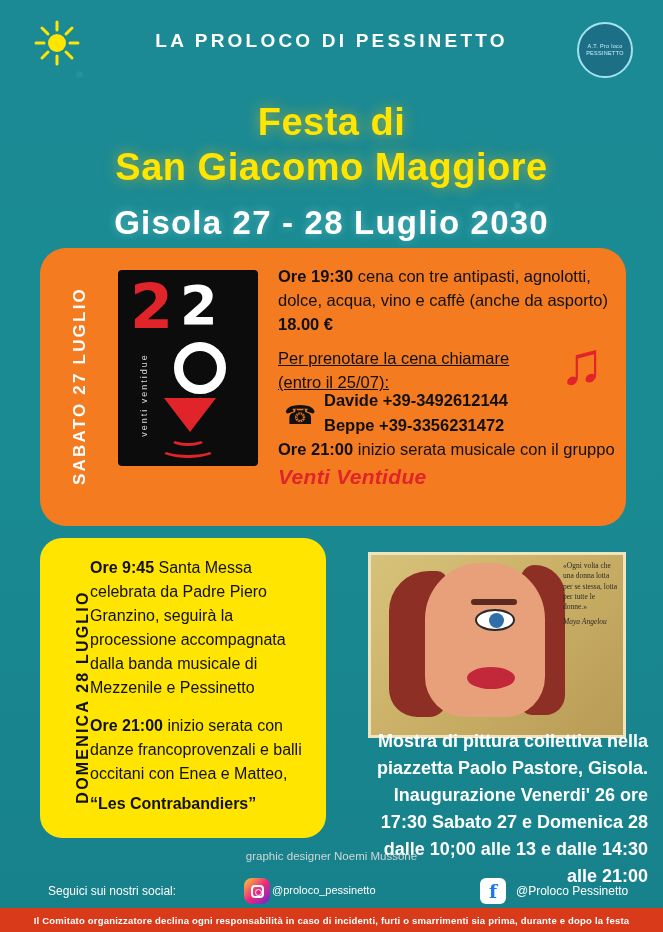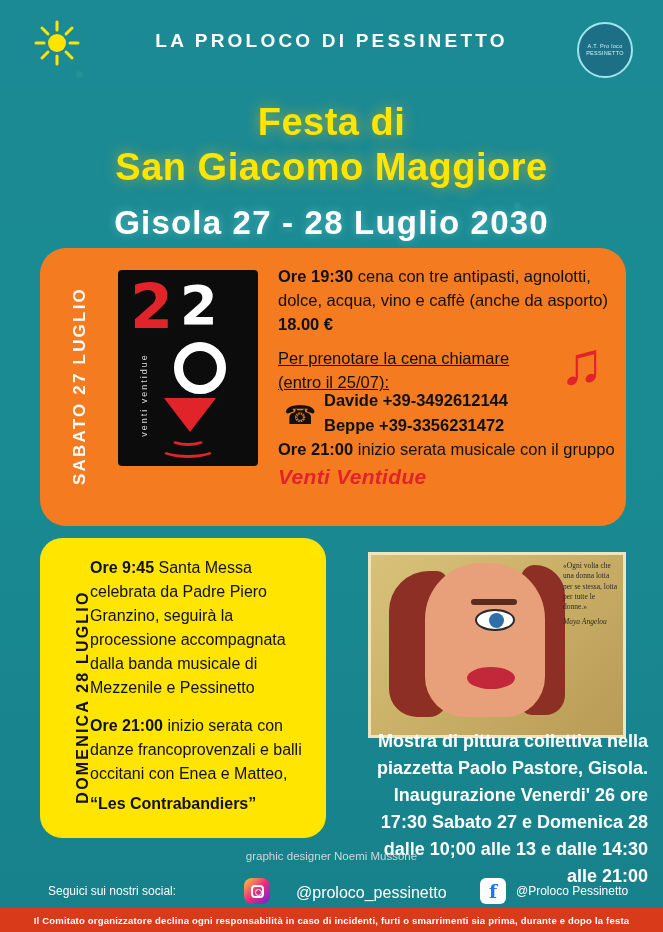--- a/index.html
+++ b/index.html
@@ -267,22 +267,22 @@
   }
   .ig-box .ring {
     width: 13px; height: 13px; border: 2px solid #fff; border-radius: 4px;
     position: relative;
   }
   .ig-box .ring::after {
     content: ""; position: absolute; left: 2.5px; top: 2.5px;
     width: 5px; height: 5px; border: 1.5px solid #fff; border-radius: 50%;
   }
   .ig-handle {
-    position: absolute; left: 296px; top: 6px;
-    color: #ffffff; font-size: 16px;
+    position: absolute; left: 272px; top: 6px;
+    color: #ffffff; font-size: 11px;
   }
   .fb-box {
     position: absolute; left: 480px; top: 0px;
     width: 26px; height: 26px; border-radius: 6px;
     background: #ffffff;
     display: flex; align-items: center; justify-content: center;
     color: #1877f2; font-weight: bold; font-size: 19px;
     font-family: "DejaVu Serif", serif;
   }
   .fb-handle {

